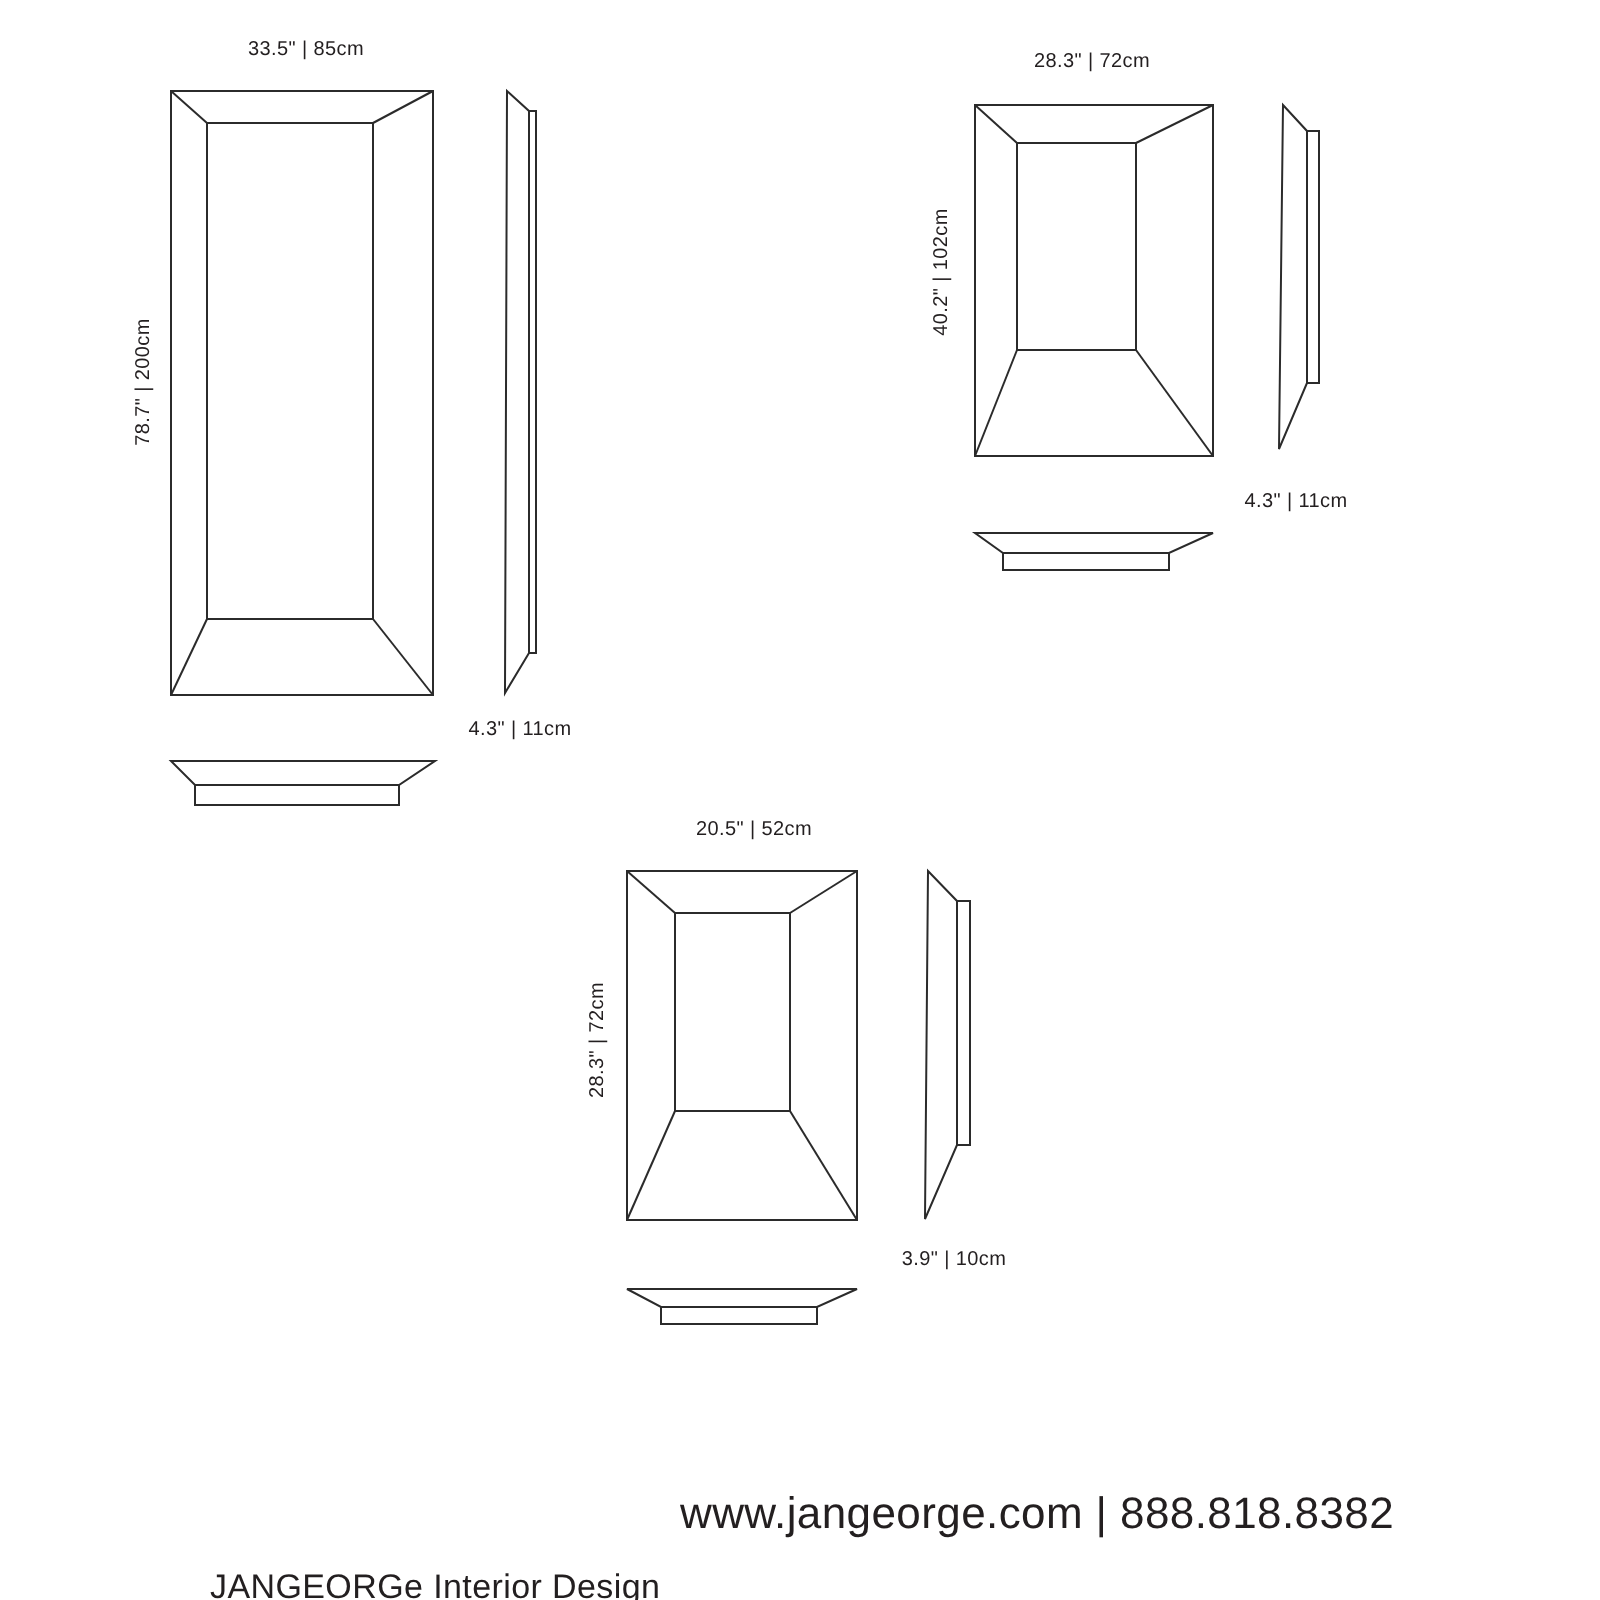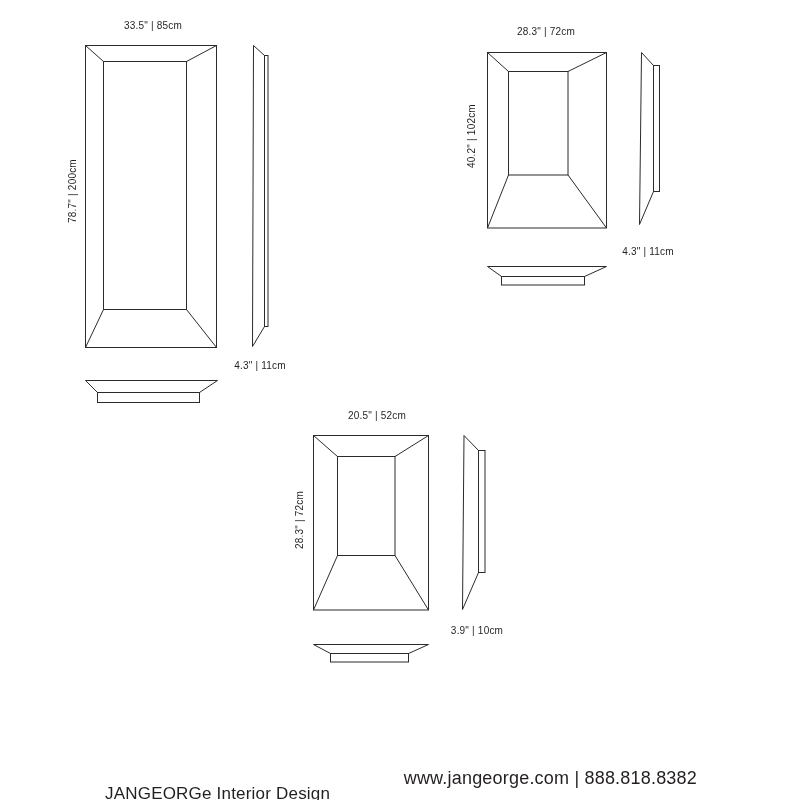--- a/index.html
+++ b/index.html
@@ -20,22 +20,22 @@
     white-space:nowrap;
     color:#231f20;
     transform:translate(-50%,-50%);
   }
   .dim.vert{transform:translate(-50%,-50%) rotate(-90deg);}
   .footer-brand{
     position:absolute;left:105px;top:784px;
     font-size:17px;letter-spacing:.2px;white-space:nowrap;
   }
   .footer-contact{
-    position:absolute;right:103px;top:768px;
-    font-size:18px;letter-spacing:.2px;white-space:nowrap;
+    position:absolute;right:103px;top:744px;
+    font-size:22px;letter-spacing:.2px;white-space:nowrap;
   }
 </style>
 </head>
 <body>
 
 <div class="sheet">
 
   <svg width="800" height="800" viewBox="0 0 800 800">
 
     <g>

